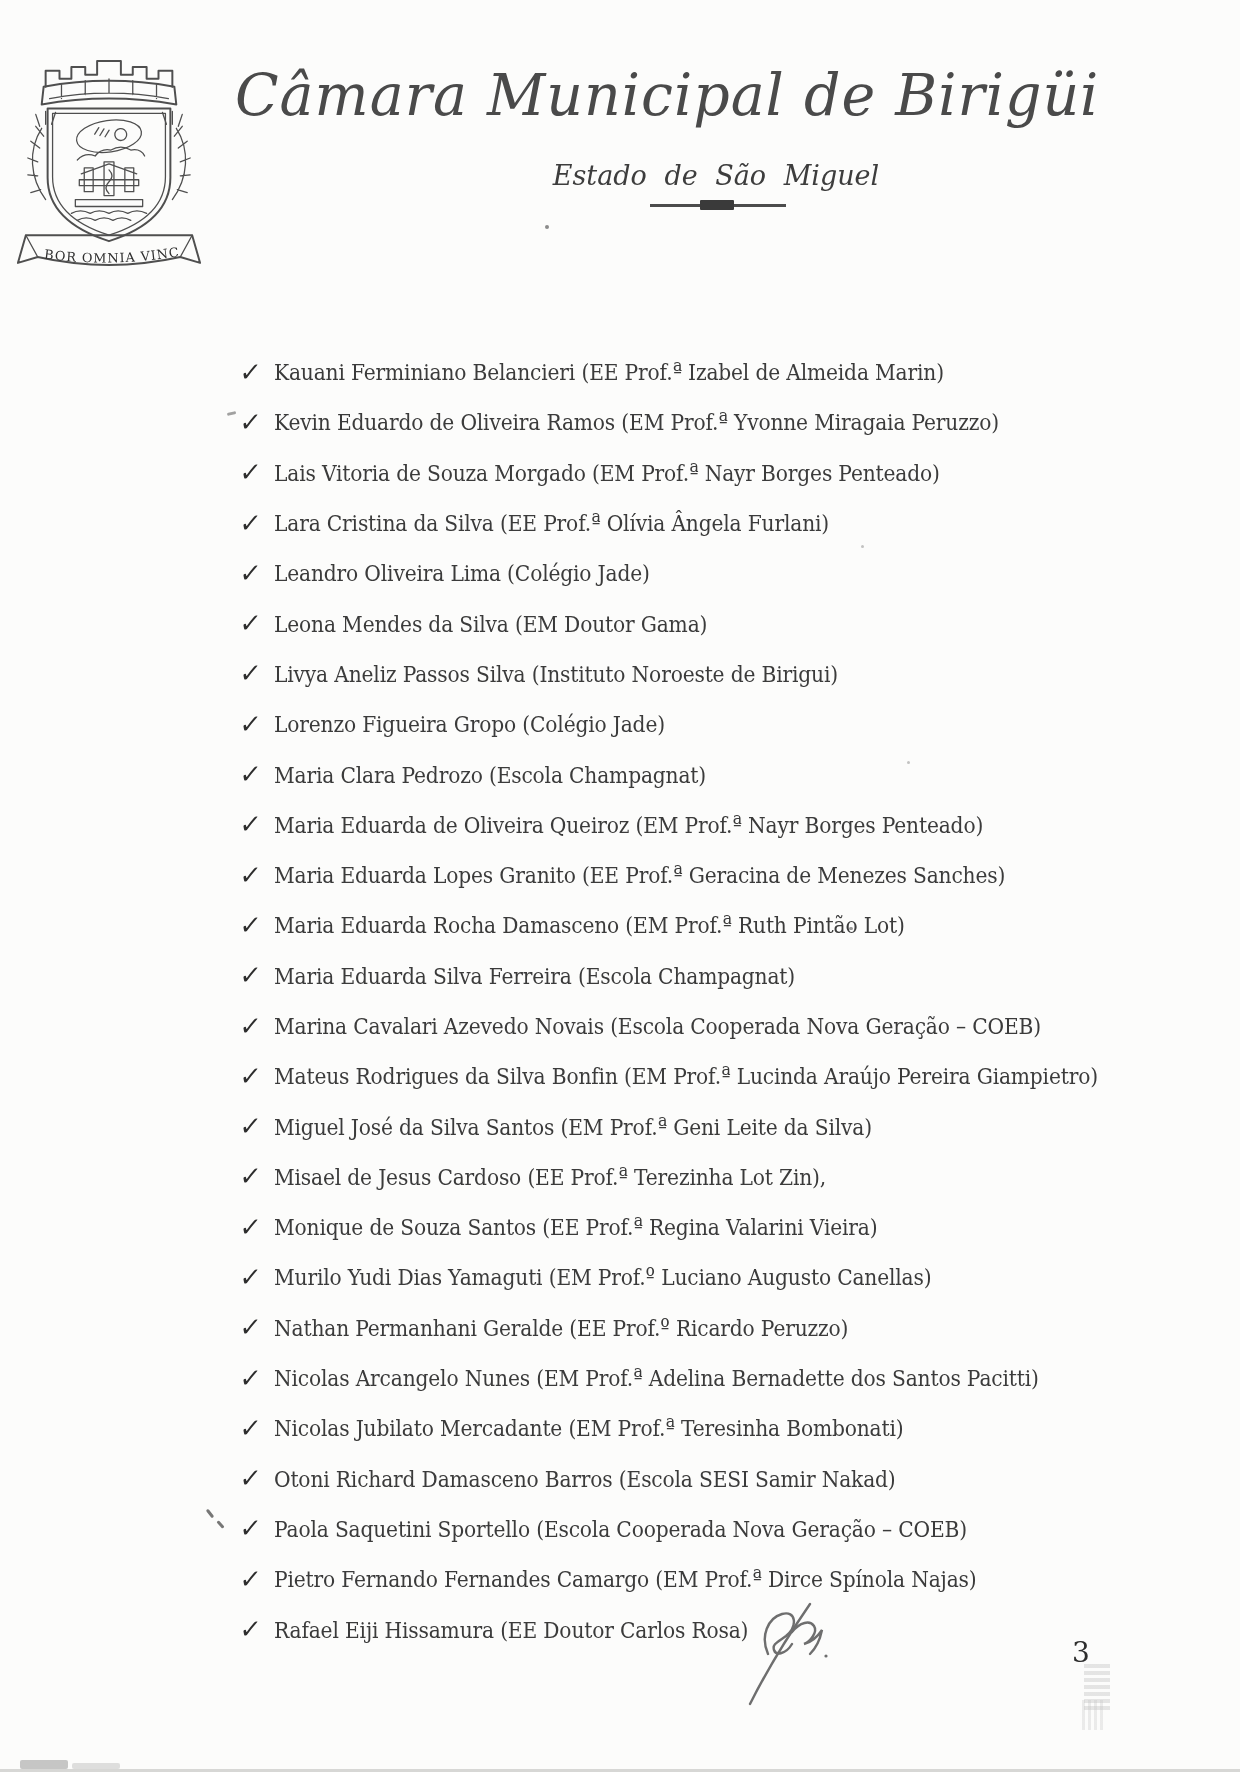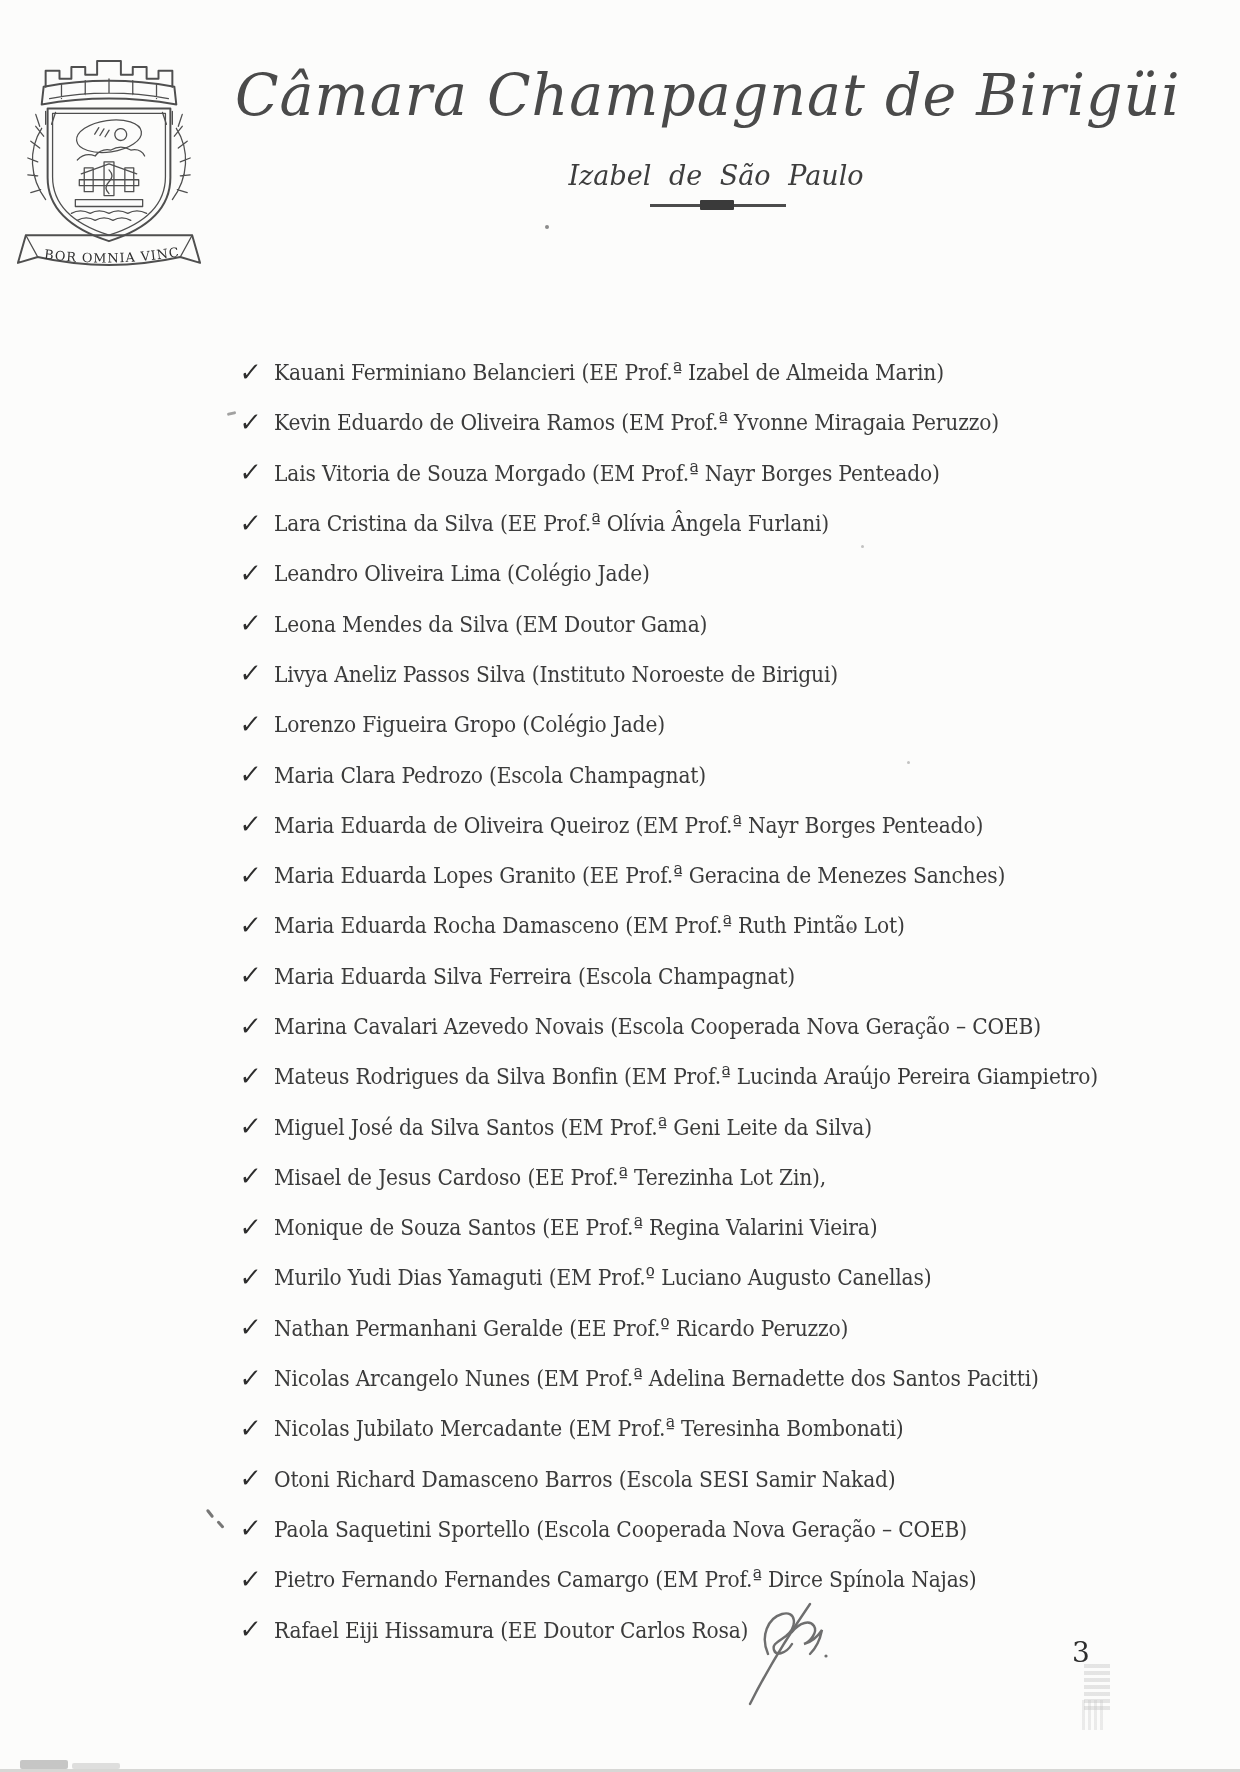--- a/index.html
+++ b/index.html
@@ -101,22 +101,22 @@
     <g>
       <path class="ln" fill="#fff" d="M16,196 L184,196 L192,224 L172,218 Q100,234 28,218 L8,224 Z"></path>
       <path class="ln thin" d="M16,196 L28,218 M184,196 L172,218"></path>
       <path id="mottoPath" fill="none" d="M30,219 Q100,229 172,217"></path>
       <text font-size="13" font-family="DejaVu Serif, Liberation Serif, serif" fill="#2f2f2f" letter-spacing="1">
         <textPath href="#mottoPath" startOffset="50%" text-anchor="middle">LABOR OMNIA VINCIT</textPath>
       </text>
     </g>
   </svg>
 
-  <div class="title">Câmara Champagnat de Birigüi</div>
-  <div class="subtitle">Izabel de São Paulo</div>
+  <div class="title">Câmara Municipal de Birigüi</div>
+  <div class="subtitle">Estado de São Miguel</div>
   <div class="divider"></div>
   <div class="divider-block"></div>
   <div class="ink-dot"></div>
 
   <div class="list">
     <div class="row">
       <span class="check">✓</span>
       <span class="name">Kauani Ferminiano Belancieri (EE Prof.ª Izabel de Almeida Marin)</span>
     </div>
 

